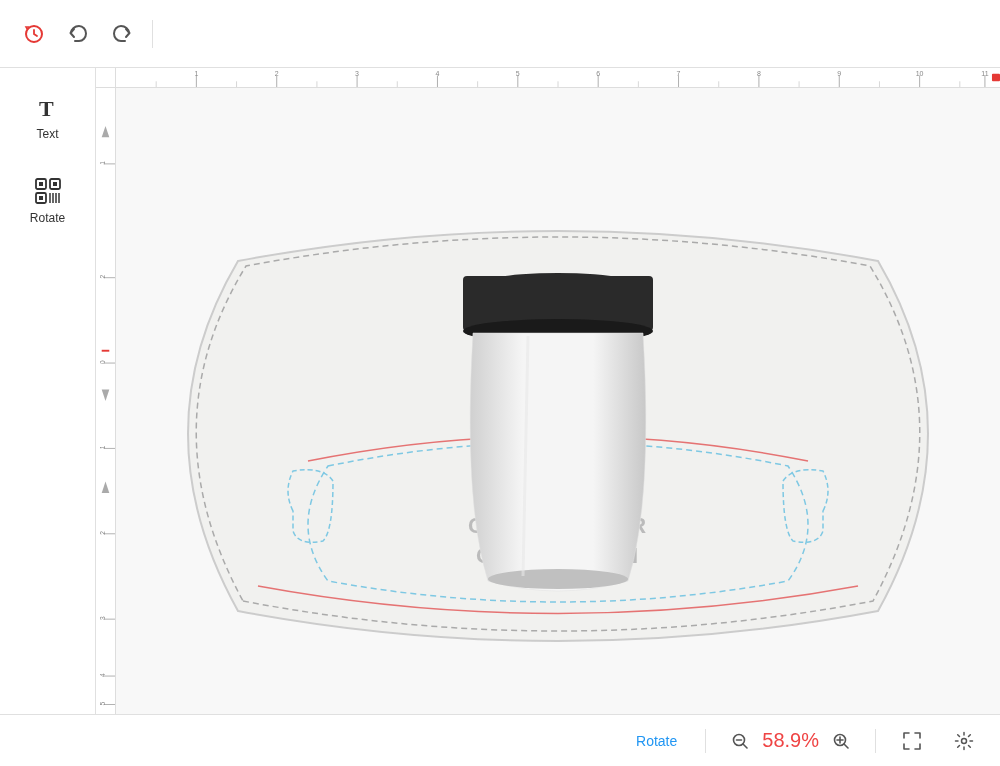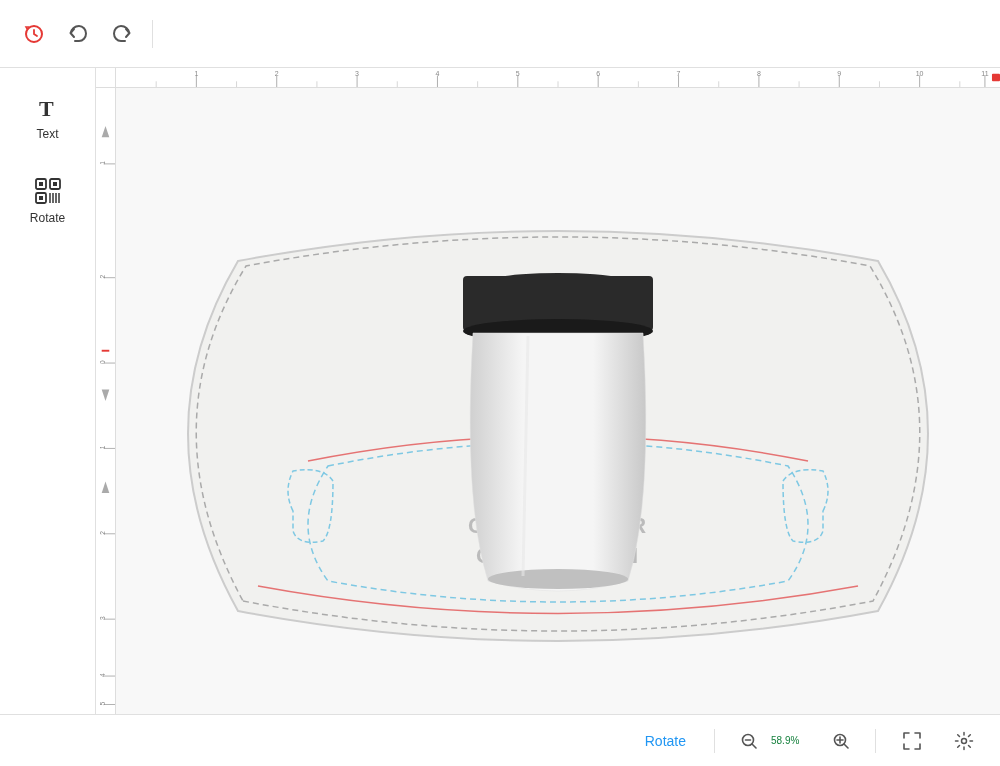--- a/index.html
+++ b/index.html
@@ -31,21 +31,21 @@
 
     
     .design-canvas { position: absolute; top: 20px; left: 20px; right: 0; bottom: 0; display: flex; align-items: center; justify-content: center; overflow: hidden; }
 
     
     .bottom-bar { height: 52px; border-top: 1px solid #e0e0e0; background: #fff; display: flex; align-items: center; justify-content: flex-end; padding: 15px 20px; gap: 20px; }
     .rotate-btn { color: #2196f3; font-size: 14px; font-weight: 500; background: none; border: none; cursor: pointer; padding: 4px 8px; }
     .bottom-divider { width: 1px; height: 24px; background: #e0e0e0; }
     .zoom-control { display: flex; align-items: center; gap: 8px; }
     .zoom-btn { background: none; border: none; cursor: pointer; color: #555; display: flex; align-items: center; justify-content: center; width: 28px; height: 28px; border-radius: 4px; }
-    .zoom-level { font-size: 10px; color: #15803d; min-width: 48px; }
+    .zoom-level { font-size: 20px; color: #ef4444; min-width: 48px; }
     .fullscreen-btn { background: none; border: none; cursor: pointer; color: #555; display: flex; align-items: center; justify-content: center; width: 32px; height: 32px; border-radius: 4px; }
     .settings-btn { background: none; border: none; cursor: pointer; color: #555; display: flex; align-items: center; justify-content: center; width: 32px; height: 32px; border-radius: 4px; }
 
     
     .ruler-svg { width: 100%; height: 100%; }
   </style>
 </head>
 <body>
 
 <div class="app-container">

